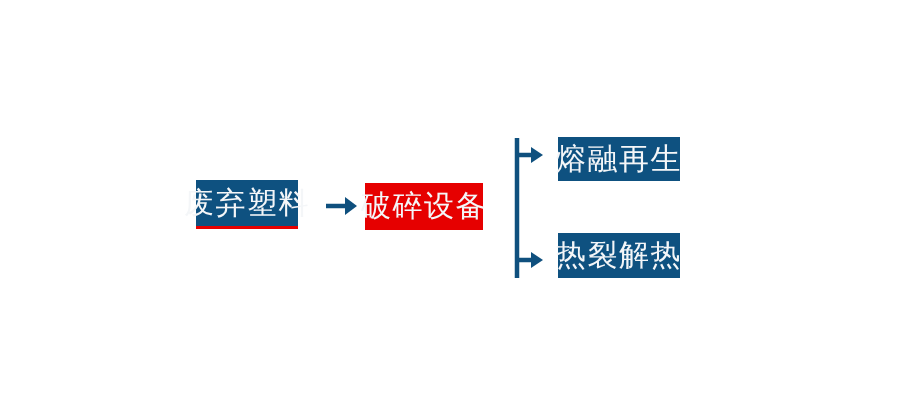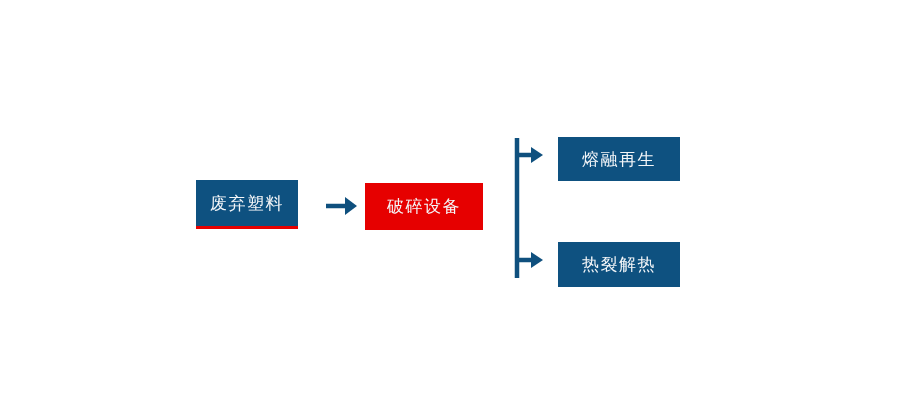--- a/index.html
+++ b/index.html
@@ -15,36 +15,36 @@
     overflow: hidden;
     font-family: "Liberation Sans", sans-serif;
   }
   .node {
     position: absolute;
     display: flex;
     align-items: center;
     justify-content: center;
     box-sizing: border-box;
     color: var(--node-text, #f4f6f8);
-    font-size: 17px;
+    font-size: 30px;
     letter-spacing: 1.5px;
     font-weight: 400;
     white-space: nowrap;
     user-select: none;
   }
   .node-blue { background: var(--node-blue, #0E5180); }
   .node-red  { background: var(--node-red, #E60000); }
 
   .node-waste {
     left: 196px; top: 180px; width: 102px; height: 49px;
     border-bottom: 3px solid var(--underline-red, #E60000);
   }
   .node-crush { left: 365px; top: 183px; width: 118px; height: 47px; }
   .node-melt  { left: 558px; top: 137px; width: 122px; height: 44px; }
-  .node-pyro  { left: 558px; top: 233px; width: 122px; height: 45px; margin-top: 9px; }
+  .node-pyro  { left: 558px; top: 233px; width: 122px; height: 45px; }
 
   svg.connectors {
     position: absolute;
     left: 0; top: 0;
     width: 900px; height: 411px;
     color: var(--connector, #0F507E);
     pointer-events: none;
   }
   svg.connectors line { stroke: currentColor; }
   svg.connectors polygon { fill: currentColor; stroke: none; }

